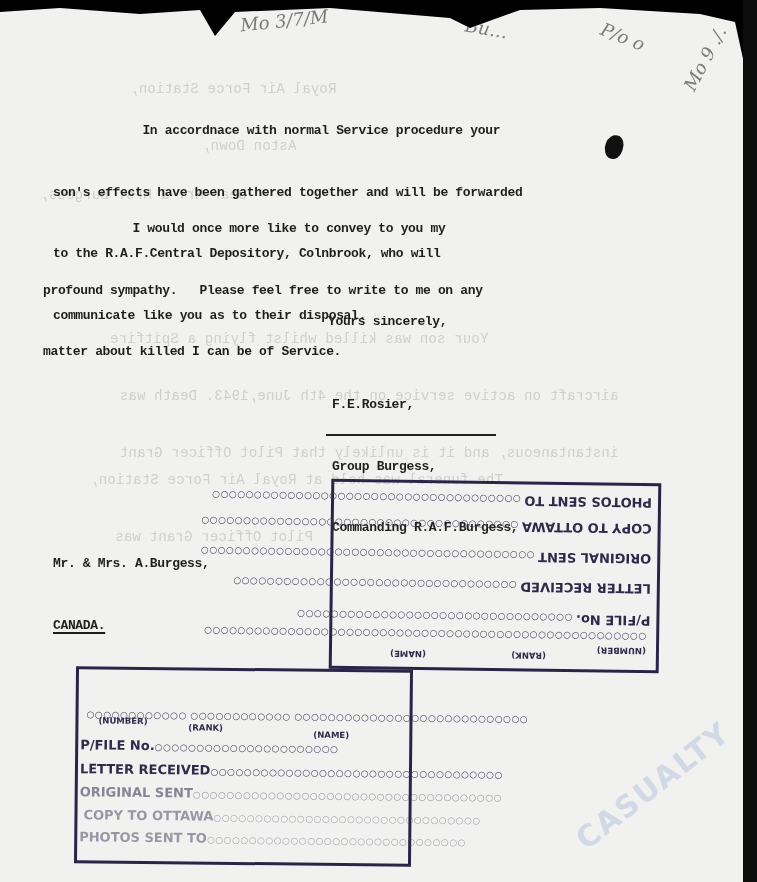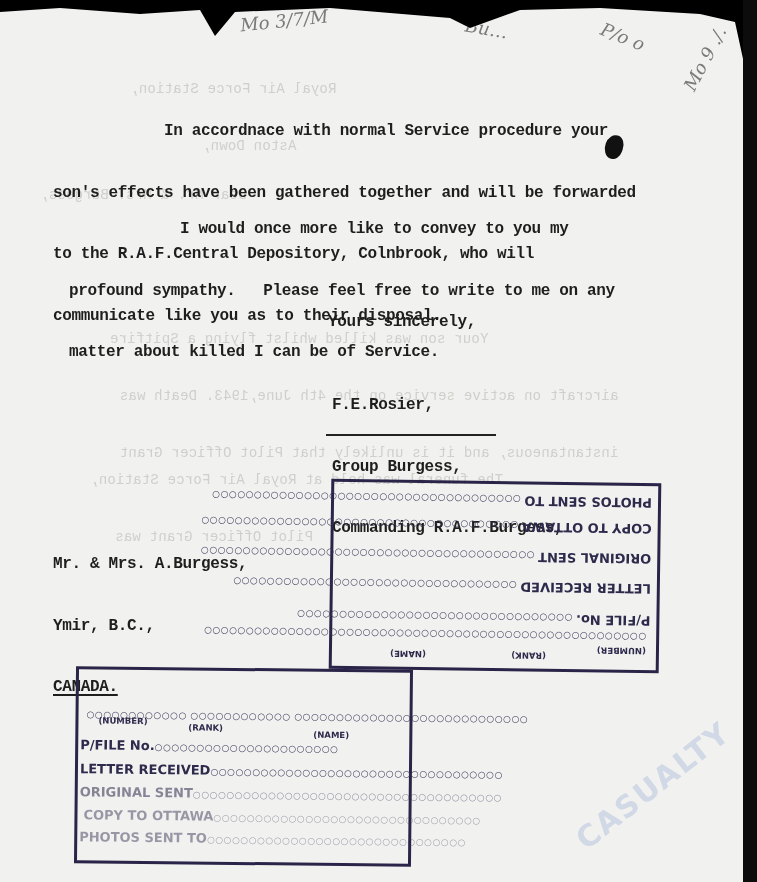--- a/index.html
+++ b/index.html
@@ -12,21 +12,21 @@
     clip-path: polygon(0 4px, 60px 0, 140px 6px, 200px 2px, 215px 28px, 235px 4px, 330px 0, 450px 10px, 470px 20px, 520px 2px, 600px 0, 700px 6px, 735px 14px, 745px 60px, 746px 874px, 0 874px);
   }
   .shade { position: absolute; left: 743px; top: 0; width: 14px; height: 882px; background: #0c0c0c; }
 
   .ghost {
     position: absolute; color: #cfcfcb; font-size: 14px; line-height: 19px;
     transform: scaleX(-1); white-space: pre; letter-spacing: 0.2px;
   }
 
   .body-text {
-    position: absolute; color: #1e1e1e; font-size: 16px; line-height: 20.5px;
+    position: absolute; color: #1e1e1e; font-size: 13px; line-height: 20.5px;
     white-space: pre; font-weight: bold; letter-spacing: -0.35px;
   }
 
   .hand { position: absolute; color: #7a7a78; font-family: "DejaVu Serif", serif; font-style: italic; font-size: 18px; }
 
   .underline { text-decoration: underline; text-underline-offset: 3px; text-decoration-thickness: 2px; }
 
   .stamp {
     position: absolute; border: 3px solid #2a2448; color: #2e2a4c;
     font-family: "DejaVu Sans", sans-serif; font-weight: bold;
@@ -69,37 +69,36 @@
   <div class="hand" style="left:670px; top:40px; transform:rotate(-62deg);">Mo 9 ./.</div>
 
   <div class="body-text" style="left:53px; top:72px;">
     <div>            In accordnace with normal Service procedure your</div>
     <div>son's effects have been gathered together and will be forwarded</div>
     <div>to the R.A.F.Central Depository, Colnbrook, who will</div>
     <div>communicate like you as to their disposal.</div>
   </div>
   <div class="blot"></div>
 
-  <div class="body-text" style="left:69px; top:170px;">
+  <div class="body-text" style="left:43px; top:170px;">
     <div>            I would once more like to convey to you my</div>
     <div>profound sympathy.   Please feel free to write to me on any</div>
     <div>matter about killed I can be of Service.</div>
   </div>
 
   <div class="body-text" style="left:328px; top:304px;">Yours sincerely,</div>
   <div class="body-text" style="left:332px; top:346px;">
     <div>F.E.Rosier,</div>
     <div>Group Burgess,</div>
     <div>Commanding R.A.F.Burgess,</div>
   </div>
   <div style="position:absolute; left:326px; top:426px; width:170px; height:2px; background:#222;"></div>
 
   <div class="body-text" style="left:53px; top:505px;">
     <div>Mr. &amp; Mrs. A.Burgess,</div>
-    <div>Ymir, B.C.,</div>
     <div class="underline">CANADA.</div>
   </div>
 
   <div class="stamp" style="left:330px; top:473px; width:330px; height:190px; transform:rotate(180.8deg);">
     <div class="stamp-row" style="left:10px; top:14px;">
       <span class="small-label" style="left:0; top:0">(NUMBER)</span>
       <span class="small-label" style="left:100px; top:-6px">(RANK)</span>
       <span class="small-label" style="left:220px; top:-6px">(NAME)</span>
     </div>
     <div class="stamp-row" style="left:10px; top:24px;"><span class="dots">○○○○○○○○○○○○○○○○○○○○○○○○○○○○○○○○○○○○○○○○○○○○○○○○○○○○○</span></div>

